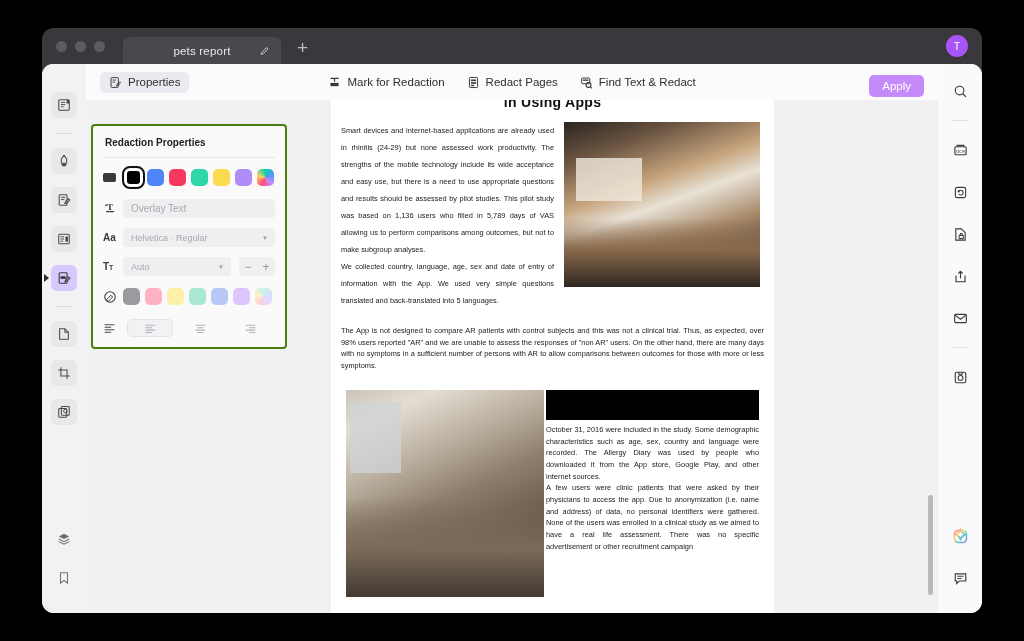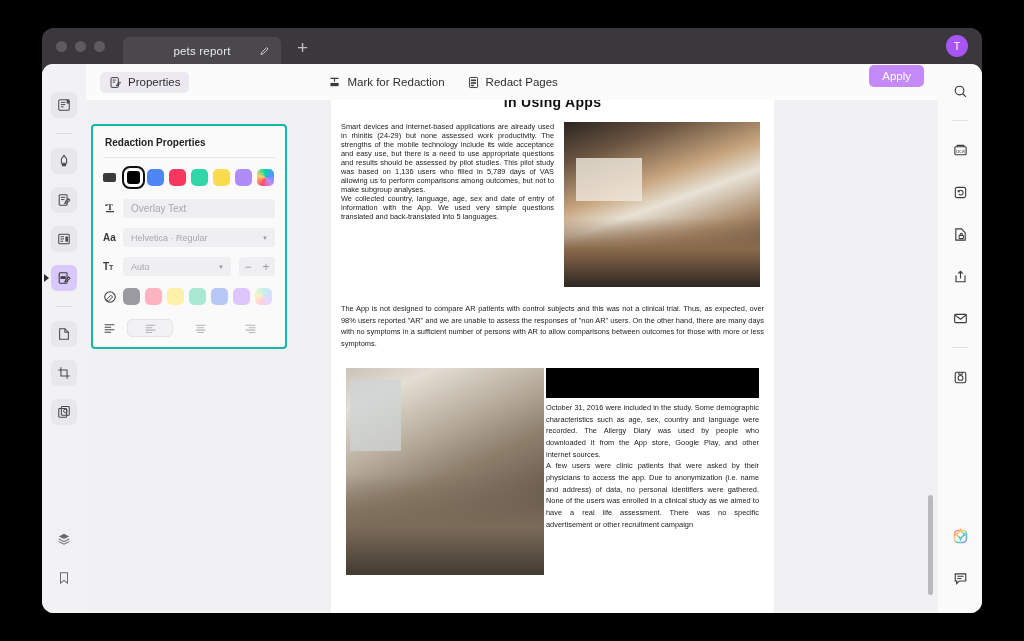--- a/index.html
+++ b/index.html
@@ -115,21 +115,21 @@
   .tb-item {
     display: flex; align-items: center; gap: 6px;
     font-size: 11.5px; color: #2e2e30;
     padding: 4px 9px; border-radius: 5px;
     white-space: nowrap;
   }
   .tb-item.sel { background: #eceaf0; text-align: center; }
   #tb-left { margin-left: 14px; }
   #tb-center { display: flex; align-items: center; gap: 4px; margin-left: 130px; }
   #apply-btn {
-    position: absolute; right: 14px; top: 1px;
+    position: absolute; right: 14px; top: 11px;
     background: #c58af9; color: #ffffff;
     font-size: 11.5px; border: none; border-radius: 5px;
     padding: 5px 13px;
   }
 
   
   #canvas {
     position: absolute; left: 44px; top: 36px; right: 44px; bottom: 0;
     background: #f1f1f3;
     overflow: hidden;
@@ -141,21 +141,21 @@
   }
   .doc-title {
     text-align: center;
     font-size: 14px; font-weight: bold; color: #111;
     letter-spacing: .3px;
     margin-top: -6px;
   }
   .doc-col-wrap { display: flex; gap: 10px; padding: 0 10px; margin-top: 12px; }
   .doc-col-text {
     width: 213px;
-    font-size: 7.4px; line-height: 9px;
+    font-size: 7.4px; line-height: 17px;
     color: #1a1a1a; text-align: justify;
   }
   .doc-col-text p { margin: 0; }
   .doc-img-1 {
     width: 196px; height: 165px;
     background: linear-gradient(160deg,#2b2520 0%,#6b5542 18%,#c7a57e 38%,#e8e2d6 50%,#a98a6a 68%,#53443a 88%,#231d19 100%);
     position: relative; overflow: hidden;
   }
   .doc-img-1::before {
     content: ""; position: absolute; left: 6%; top: 22%;
@@ -201,21 +201,21 @@
     position: absolute; right: 5px; top: 395px;
     width: 5px; height: 100px;
     background: #b9b9bb; border-radius: 3px;
   }
 
   
   #redaction-panel {
     position: absolute; left: 49px; top: 60px;
     width: 196px; height: 225px;
     background: #fafafa;
-    border: 2px solid #14b8a6;
+    border: 2px solid #4d7c0f;
     border-radius: 4px;
     z-index: 20;
   }
   .rp-title {
     font-size: 10px; color: #222; font-weight: bold;
     padding: 11px 0 0 12px;
   }
   .rp-divider { height: 1px; background: #e6e6e8; margin: 9px 10px 0 10px; }
   .rp-row { display: flex; align-items: center; padding: 0 10px; }
   .rp-label { width: 20px; font-size: 10px; color: #3a3a3c; flex-shrink: 0; }
@@ -399,20 +399,31 @@
           <span>
             <svg class="ic" width="13" height="13" viewBox="0 0 16 16">
                 <rect x="3" y="1.8" width="10" height="12.4" rx="1" fill="none" stroke="#3a3a3d" stroke-width="1.2"></rect>
                 <rect x="4.8" y="4.3" width="6.4" height="2" fill="#3a3a3d"></rect>
                 <rect x="4.8" y="7.6" width="6.4" height="2" fill="#3a3a3d"></rect>
                 <rect x="4.8" y="10.9" width="4" height="1.6" fill="#3a3a3d"></rect>
               </svg>
           </span>
           <span>Redact Pages</span>
         </div>
+        <div class="tb-item">
+          <span>
+            <svg class="ic" width="13" height="13" viewBox="0 0 16 16">
+                <rect x="2" y="2.5" width="10" height="7" rx="1" fill="none" stroke="#3a3a3d" stroke-width="1.2"></rect>
+                <rect x="3.6" y="4.3" width="6.8" height="1.6" fill="#3a3a3d"></rect>
+                <circle cx="10.5" cy="11" r="3" fill="none" stroke="#3a3a3d" stroke-width="1.3"></circle>
+                <path d="M12.7 13.2l2 2" stroke="#3a3a3d" stroke-width="1.3"></path>
+              </svg>
+          </span>
+          <span>Find Text &amp; Redact</span>
+        </div>
       </div>
       <button id="apply-btn">Apply</button>
     </div>
 
     <div id="canvas">
       <div id="page">
         <div class="doc-title">in Using Apps</div>
 
         <div class="doc-col-wrap">
           <div class="doc-col-text">

